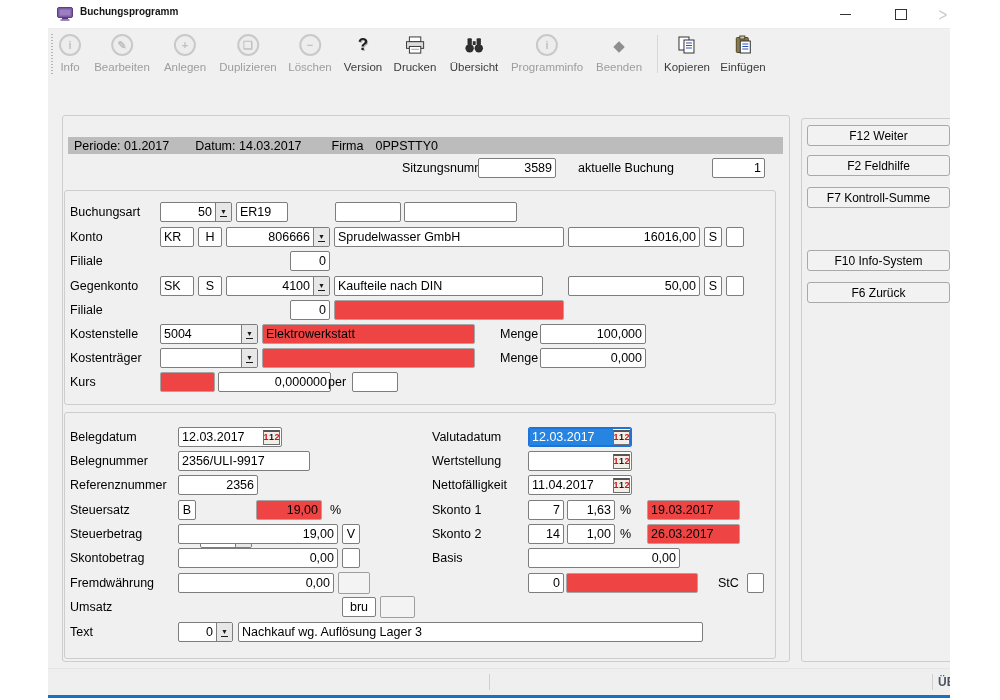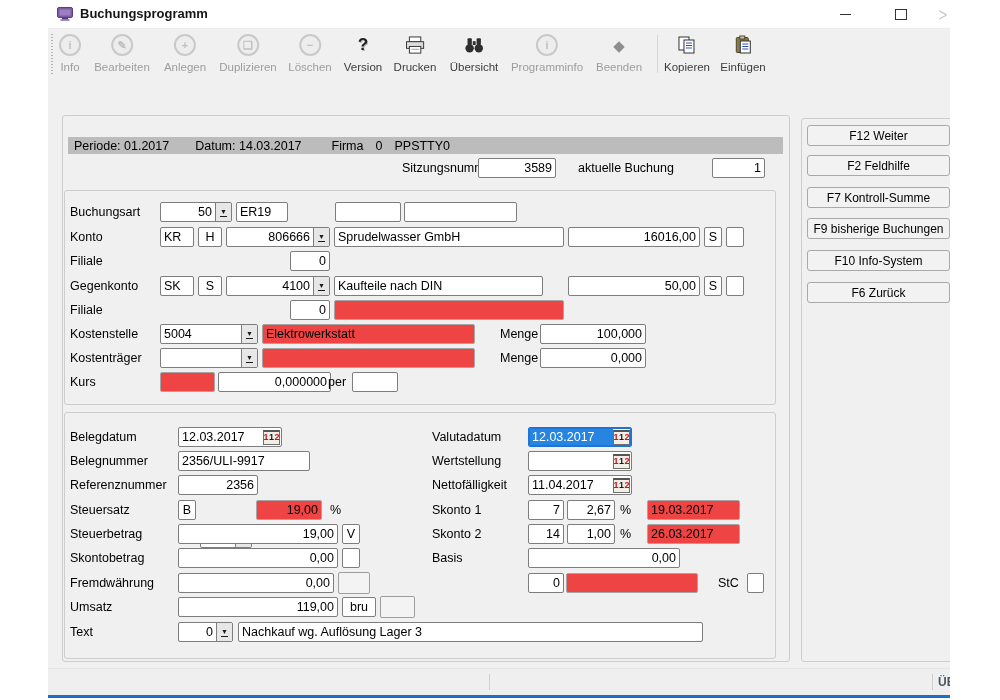--- a/index.html
+++ b/index.html
@@ -2,21 +2,21 @@
 <html><head>
 <meta charset="utf-8">
 <title>Buchungsprogramm</title>
 <style>
   html,body{margin:0;padding:0}
   body{width:1000px;height:700px;background:#fff;font-family:"Liberation Sans",sans-serif;position:relative;overflow:hidden;color:#000}
   .win{position:absolute;left:48px;top:0;width:902px;height:698px;background:#fff;overflow:hidden}
   
   .titlebar{position:absolute;left:0;top:0;width:100%;height:28px;background:#fff}
   .app-icon{position:absolute;left:9px;top:7px;width:16px;height:14px}
-  .title{position:absolute;left:32px;top:6px;font-size:13px;font-weight:700;color:#151515;white-space:nowrap}
+  .title{position:absolute;left:32px;top:6px;font-size:10px;font-weight:700;color:#151515;white-space:nowrap}
   .wc{position:absolute;top:0;width:34px;height:28px;display:flex;align-items:center;justify-content:center}
   .min-gl{width:11px;height:0;border-top:1.6px solid #333}
   .max-gl{width:10px;height:9px;border:1.4px solid #333}
   .close-gl{font-size:15px;color:#c6c6c6;transform:scaleY(1.25);font-weight:400}
   
   .toolbar{position:absolute;left:0;top:28px;width:100%;height:50px;background:#f0f0f0;border-top:1px solid #ececec;border-bottom:1px solid #e2e2e2}
   .gripper{position:absolute;left:3px;top:5px;height:40px;width:2px;background-image:repeating-linear-gradient(to bottom,#b5b5b5 0 1px,transparent 1px 3px)}
   .titem{position:absolute;top:4px;transform:translateX(-50%);text-align:center}
   .titem .ic{height:24px;display:flex;align-items:center;justify-content:center}
   .titem .lb{font-size:11.5px;margin-top:1px;white-space:nowrap;color:#3c3c3c}
@@ -150,21 +150,21 @@
 
   <div class="content-bg"></div>
 
   <div class="gbox" style="left:14px;top:115px;width:726px;height:545px"></div>
 
   <div class="band">
     <span>Periode: 01.2017</span>
     <span style="margin-left:26px">Datum: 14.03.2017</span>
     <span style="margin-left:30px">Firma</span>
     <span style="margin-left:12px">0</span>
-    <span style="margin-left:12px">PPSTTY0</span>
+    <span style="">PPSTTY0</span>
   </div>
   <span class="albl" style="left:354px;top:161px">Sitzungsnummer</span>
   <span class="fld num" style="left:430px;top:158px;width:78px">3589</span>
   <span class="albl" style="left:530px;top:161px">aktuelle Buchung</span>
   <span class="fld num" style="left:664px;top:158px;width:53px">1</span>
 
   <div class="gbox" style="left:16px;top:190px;width:710px;height:213px"></div>
 
   <span class="albl" style="left:22px;top:205px">Buchungsart</span>
   <span class="fld combo" style="left:112px;top:202px;width:72px">
@@ -273,21 +273,20 @@
 
   <span class="albl" style="left:22px;top:551px">Skontobetrag</span>
   <span class="fld num" style="left:130px;top:548px;width:160px">0,00</span>
   <span class="fld ctr" style="left:294px;top:548px;width:18px"></span>
 
   <span class="albl" style="left:22px;top:576px">Fremdwährung</span>
   <span class="fld num" style="left:130px;top:573px;width:156px">0,00</span>
   <span class="fld btnish" style="left:290px;top:572px;width:32px;height:22px"></span>
 
   <span class="albl" style="left:22px;top:600px">Umsatz</span>
-  <span class="fld num" style="left:130px;top:597px;width:160px">119,00</span>
   <span class="fld ctr" style="left:294px;top:597px;width:34px">bru</span>
   <span class="fld btnish" style="left:332px;top:596px;width:35px;height:22px"></span>
 
   <span class="albl" style="left:22px;top:625px">Text</span>
   <span class="fld combo" style="left:130px;top:622px;width:55px">
       <span class="cval">0</span>
       <span class="dd">
         <i>▼</i>
       </span>
     </span>
@@ -316,21 +315,21 @@
       <span class="dval">11.04.2017</span>
       <span class="cal">
         <b>1</b>
         <u>1</u>
         <b>2</b>
       </span>
     </span>
 
   <span class="albl" style="left:384px;top:503px">Skonto 1</span>
   <span class="fld num" style="left:480px;top:500px;width:36px">7</span>
-  <span class="fld num" style="left:519px;top:500px;width:48px">2,67</span>
+  <span class="fld num" style="left:519px;top:500px;width:48px">1,63</span>
   <span class="albl" style="left:572px;top:503px">%</span>
   <span class="fld ro" style="left:599px;top:500px;width:93px">19.03.2017</span>
 
   <span class="albl" style="left:384px;top:527px">Skonto 2</span>
   <span class="fld num" style="left:480px;top:524px;width:36px">14</span>
   <span class="fld num" style="left:519px;top:524px;width:48px">1,00</span>
   <span class="albl" style="left:572px;top:527px">%</span>
   <span class="fld ro" style="left:599px;top:524px;width:93px">26.03.2017</span>
 
   <span class="albl" style="left:384px;top:551px">Basis</span>
@@ -338,21 +337,20 @@
 
   <span class="fld num" style="left:480px;top:573px;width:36px">0</span>
   <span class="fld ro" style="left:518px;top:573px;width:132px"></span>
   <span class="albl" style="left:670px;top:576px">StC</span>
   <span class="fld" style="left:699px;top:573px;width:17px"></span>
 
   <div class="gbox" style="left:753px;top:118px;width:210px;height:542px"></div>
   <div class="sbtn" style="top:125px">F12 Weiter</div>
   <div class="sbtn" style="top:155px">F2 Feldhilfe</div>
   <div class="sbtn" style="top:187px">F7 Kontroll-Summe</div>
-  <div class="sbtn" style="top:218px">F9 bisherige Buchungen</div>
   <div class="sbtn" style="top:250px">F10 Info-System</div>
   <div class="sbtn" style="top:282px">F6 Zurück</div>
 
   <div class="statusbar">
     <span class="ssep" style="left:441px"></span>
     <span class="ssep" style="left:884px"></span>
     <span class="stxt" style="left:890px">ÜB</span>
   </div>
   <div class="blueline"></div>
 

